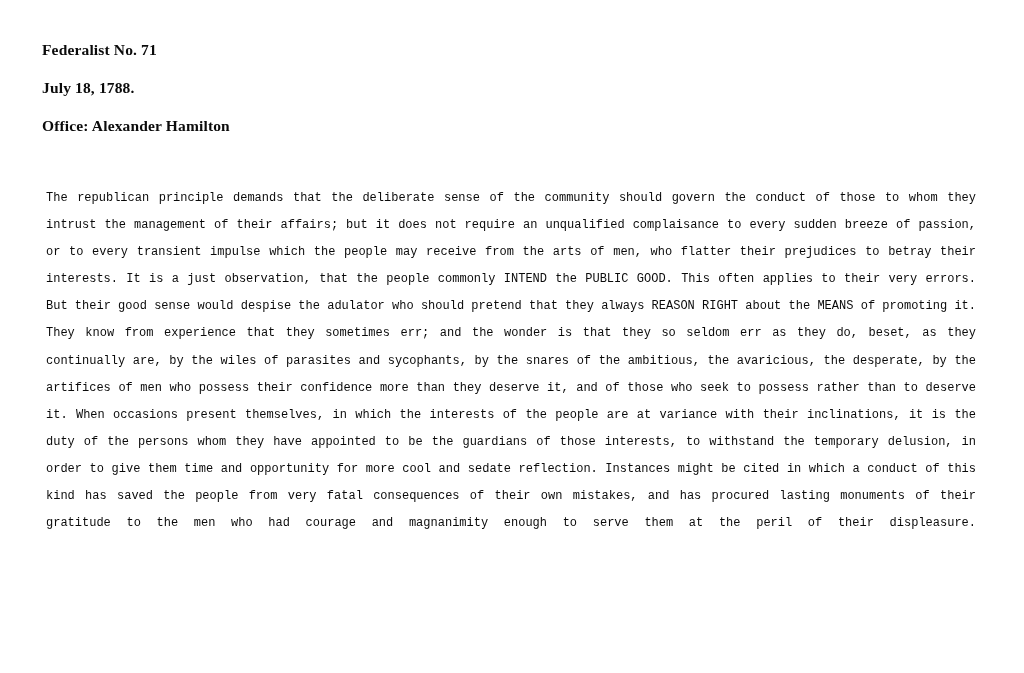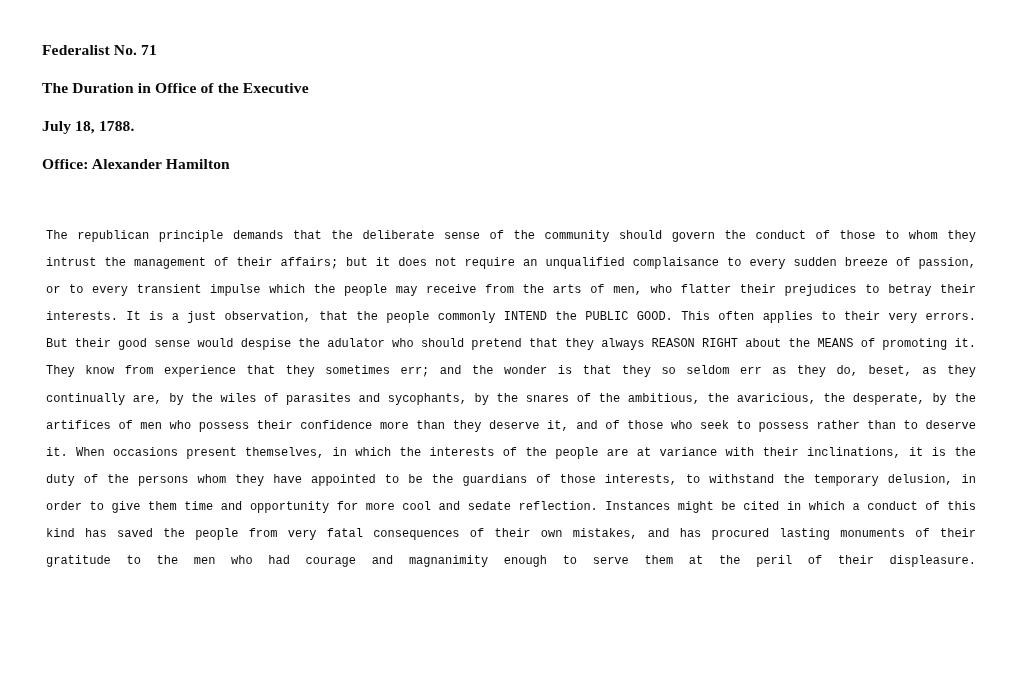--- a/index.html
+++ b/index.html
@@ -73,21 +73,20 @@
   }
 </style>
 </head>
 <body>
 
 <div class="page">
   <div class="content">
 
     <div class="headings">
       <div class="heading-line">Federalist No. 71</div>
-      <div class="heading-line">The Duration in Office of the Executive</div>
       <div class="heading-line">July 18, 1788.</div>
       <div class="heading-line">Office: Alexander Hamilton</div>
     </div>
 
     <div class="body-block">
       <p class="body-paragraph">The republican principle demands that the deliberate sense of the community should govern the conduct of those to whom they intrust the management of their affairs; but it does not require an unqualified complaisance to every sudden breeze of passion, or to every transient impulse which the people may receive from the arts of men, who flatter their prejudices to betray their interests. It is a just observation, that the people commonly INTEND the PUBLIC GOOD. This often applies to their very errors. But their good sense would despise the adulator who should pretend that they always REASON RIGHT about the MEANS of promoting it. They know from experience that they sometimes err; and the wonder is that they so seldom err as they do, beset, as they continually are, by the wiles of parasites and sycophants, by the snares of the ambitious, the avaricious, the desperate, by the artifices of men who possess their confidence more than they deserve it, and of those who seek to possess rather than to deserve it. When occasions present themselves, in which the interests of the people are at variance with their inclinations, it is the duty of the persons whom they have appointed to be the guardians of those interests, to withstand the temporary delusion, in order to give them time and opportunity for more cool and sedate reflection. Instances might be cited in which a conduct of this kind has saved the people from very fatal consequences of their own mistakes, and has procured lasting monuments of their gratitude to the men who had courage and magnanimity enough to serve them at the peril of their displeasure.</p>
     </div>
 
   </div>
 </div>

